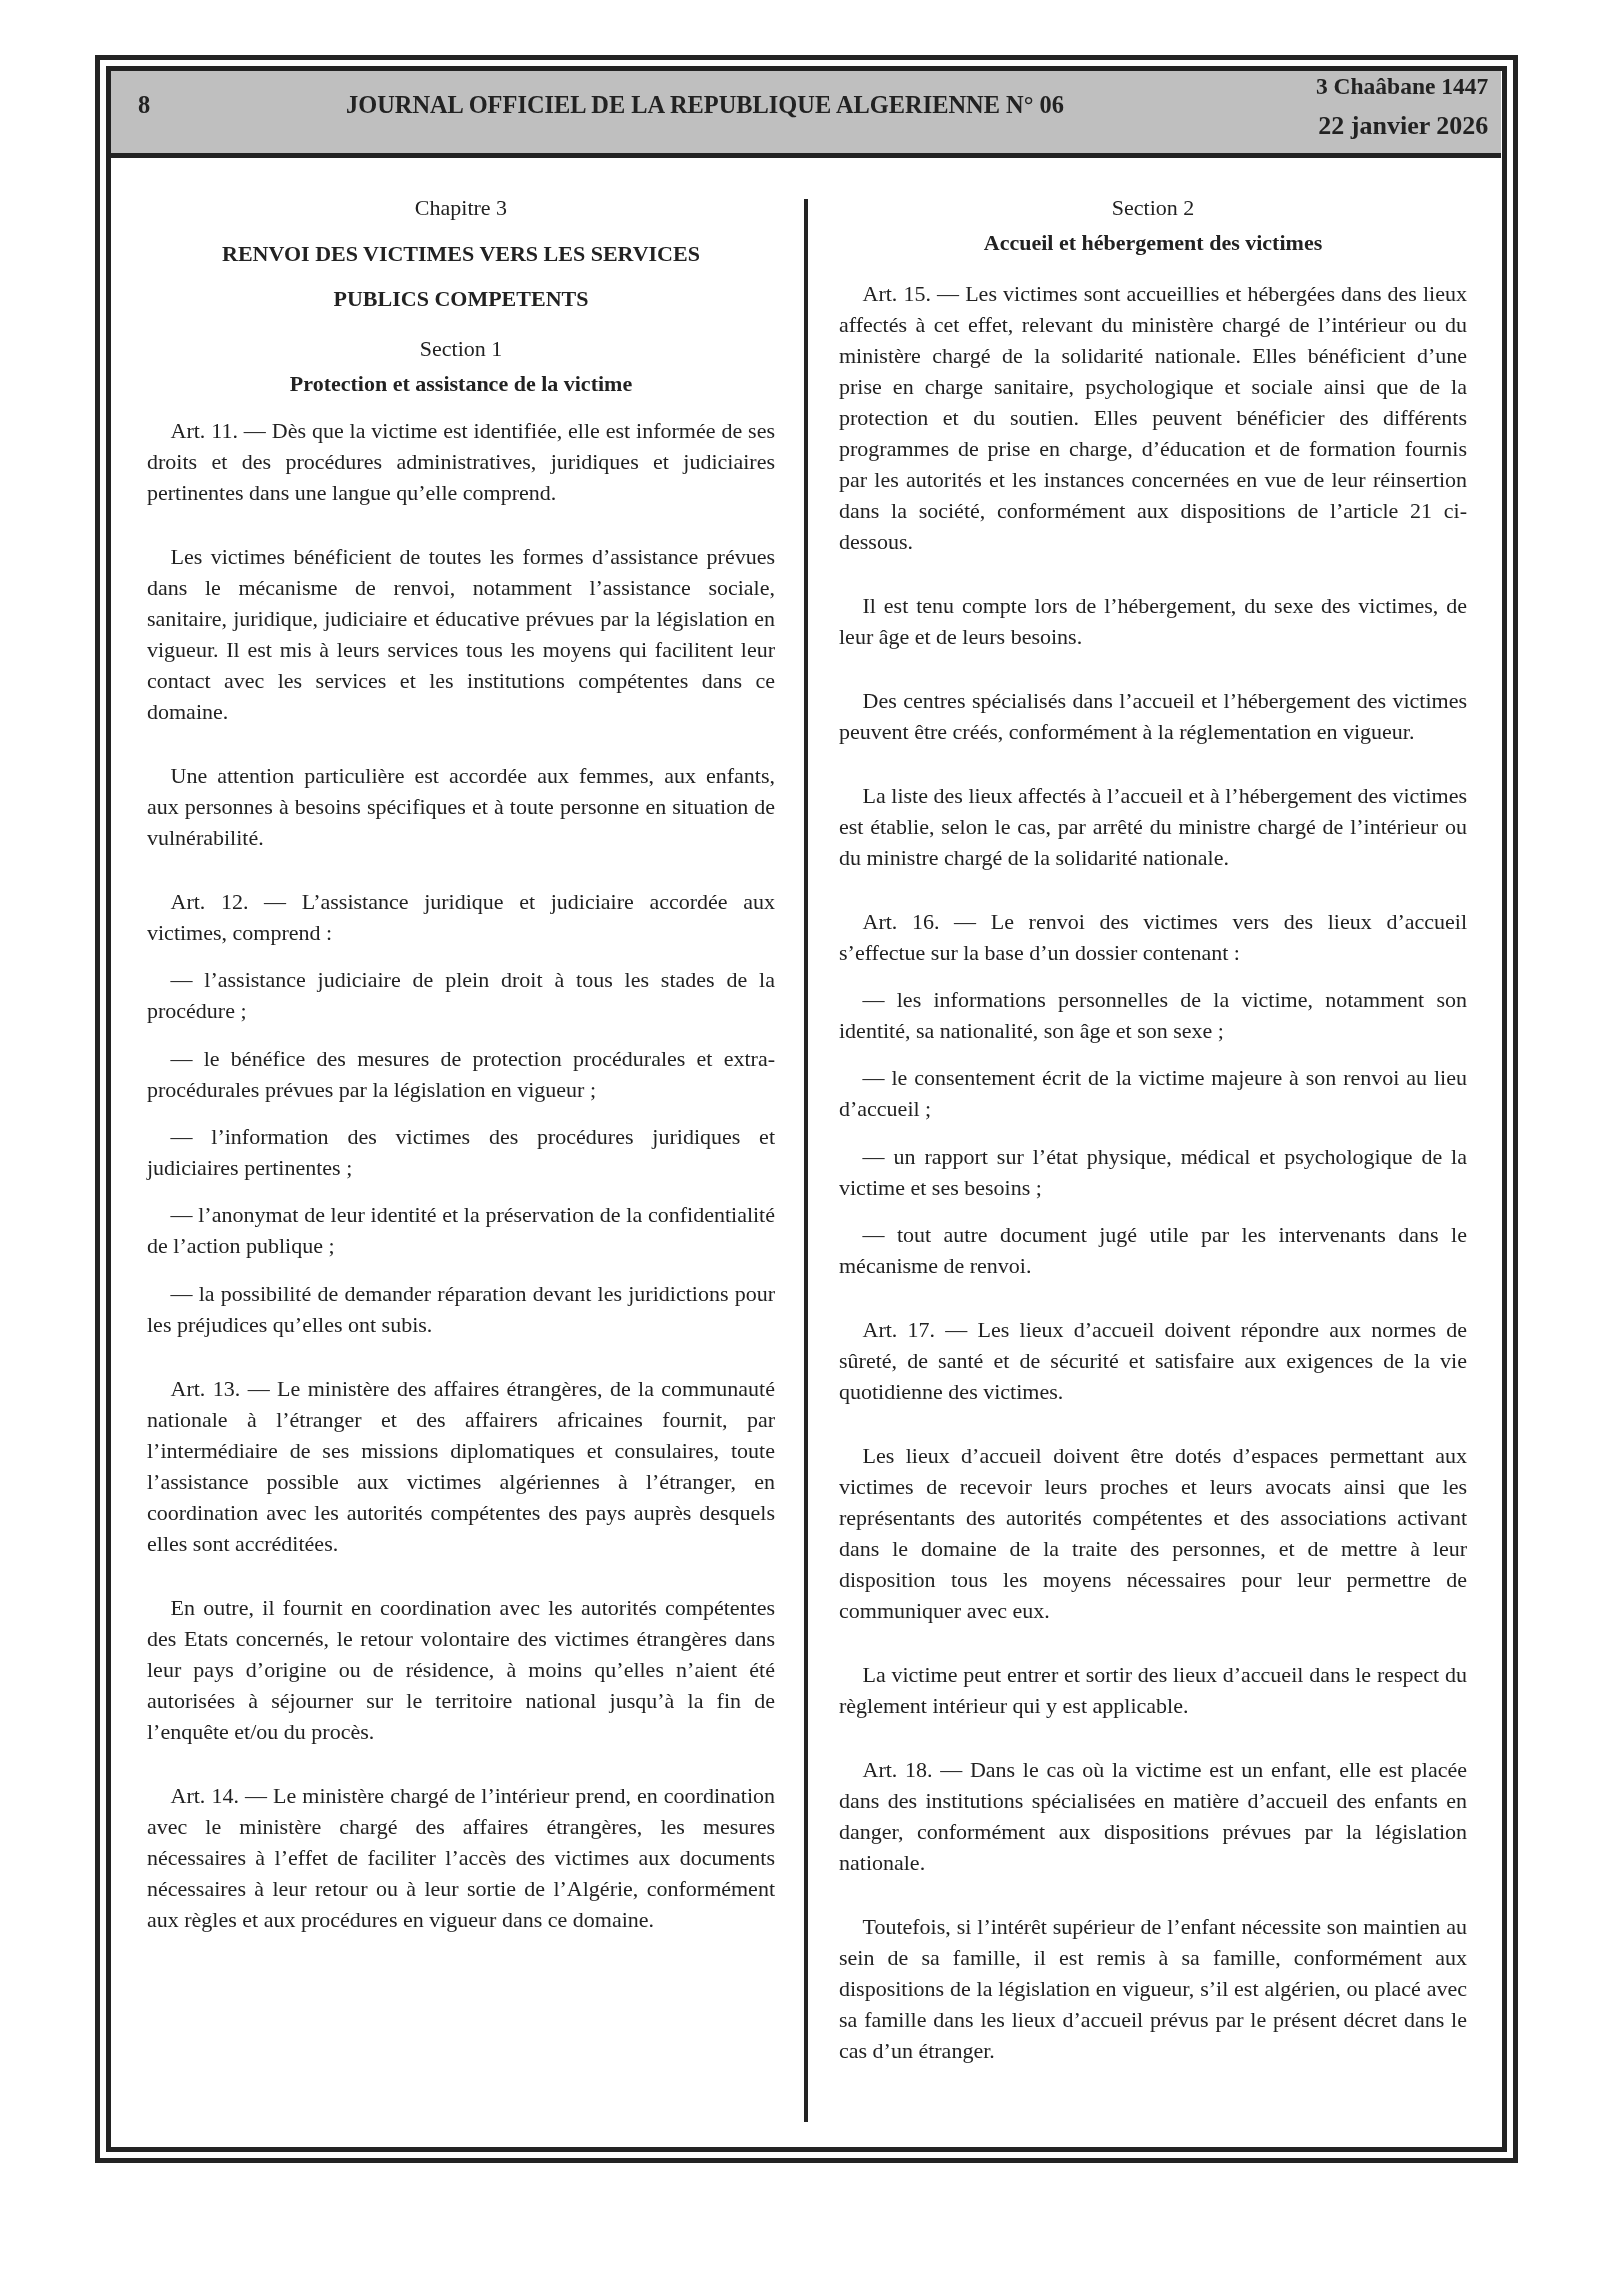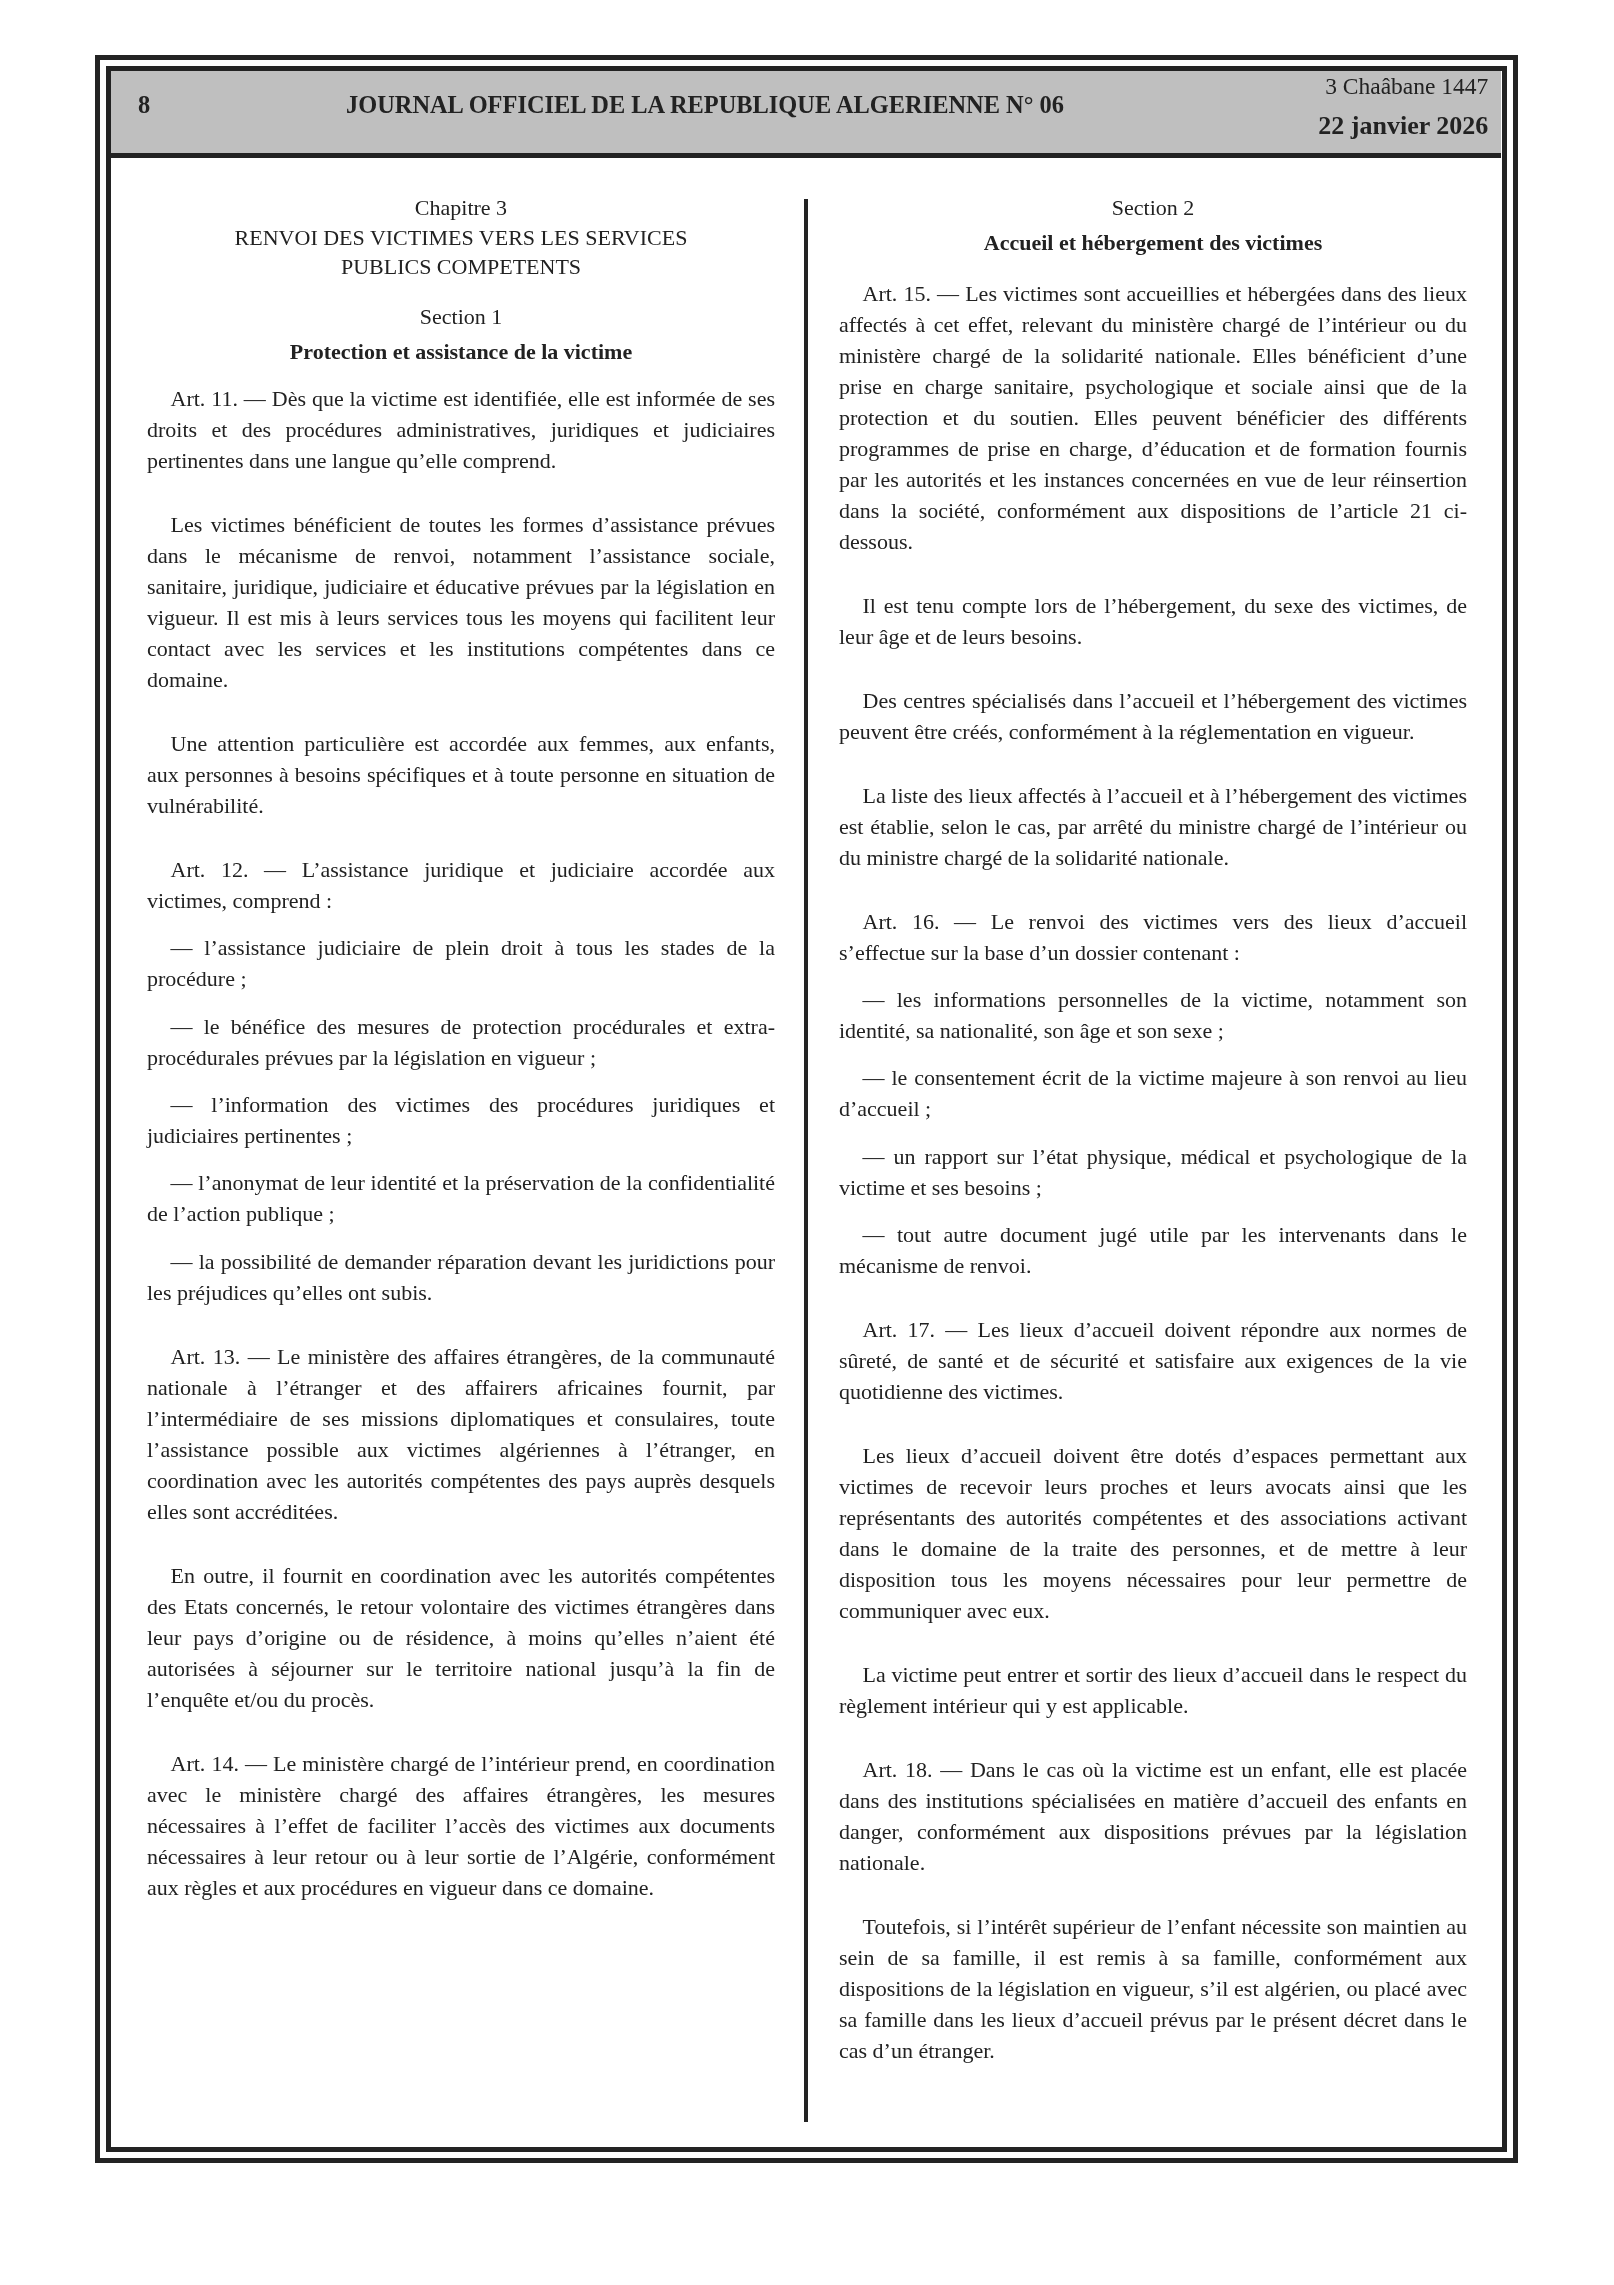--- a/index.html
+++ b/index.html
@@ -9,32 +9,32 @@
   .frame-outer { position: absolute; left: 95px; top: 55px; width: 1423px; height: 2108px;
                  border: 5.4px solid #232323; box-sizing: border-box; }
   .frame-inner { position: absolute; left: 106px; top: 66px; width: 1401px; height: 2086px;
                  border: 5.4px solid #232323; box-sizing: border-box; }
 
   .header { position: absolute; left: 111px; top: 71px; width: 1390px; height: 82px;
             background: #bfbfbf; border-bottom: 5.4px solid #232323; box-sizing: content-box; }
   .header .page-num { position: absolute; left: 27px; top: 20px; font-size: 24.4px; font-weight: bold; }
   .header .journal-title { position: absolute; left: 235px; top: 20px; font-size: 24.4px; font-weight: bold;
                            letter-spacing: 0px; }
-  .header .hijri-date { position: absolute; right: 12.7px; top: 1.8px; font-size: 23.5px; font-weight: normal; text-align: right; }
+  .header .hijri-date { position: absolute; right: 12.7px; top: 1.8px; font-size: 23.5px; font-weight: bold; text-align: right; }
   .header .greg-date { position: absolute; right: 12.7px; top: 40px; font-size: 26px; font-weight: bold; text-align: right; }
 
   .divider { position: absolute; left: 804px; top: 199px; width: 3.6px; height: 1923px; background: #232323; }
 
   .col { position: absolute; top: 185px; width: 628px; font-size: 22px; line-height: 31px; }
   .col.left { left: 147px; }
   .col.right { left: 839px; }
 
   .center { text-align: center; }
   .chap { margin: 7.2px 0 0 0; }
-  .chap-title { font-weight: normal; margin: 0; line-height: 29px; }
+  .chap-title { font-weight: bold; margin: 16px; line-height: 29px; }
   .sec { margin: 20px 0 0 0; }
   .sec-title { font-weight: bold; margin: 3.6px 0 0 0; }
   .col.right .sec { margin-top: 7.2px; }
 
   p.para { margin: 0; text-align: justify; text-indent: 23.5px; }
   .gap-lg { margin-top: 33px !important; }
   .gap-sm { margin-top: 16.3px !important; }
 </style>
 </head>
 <body>

